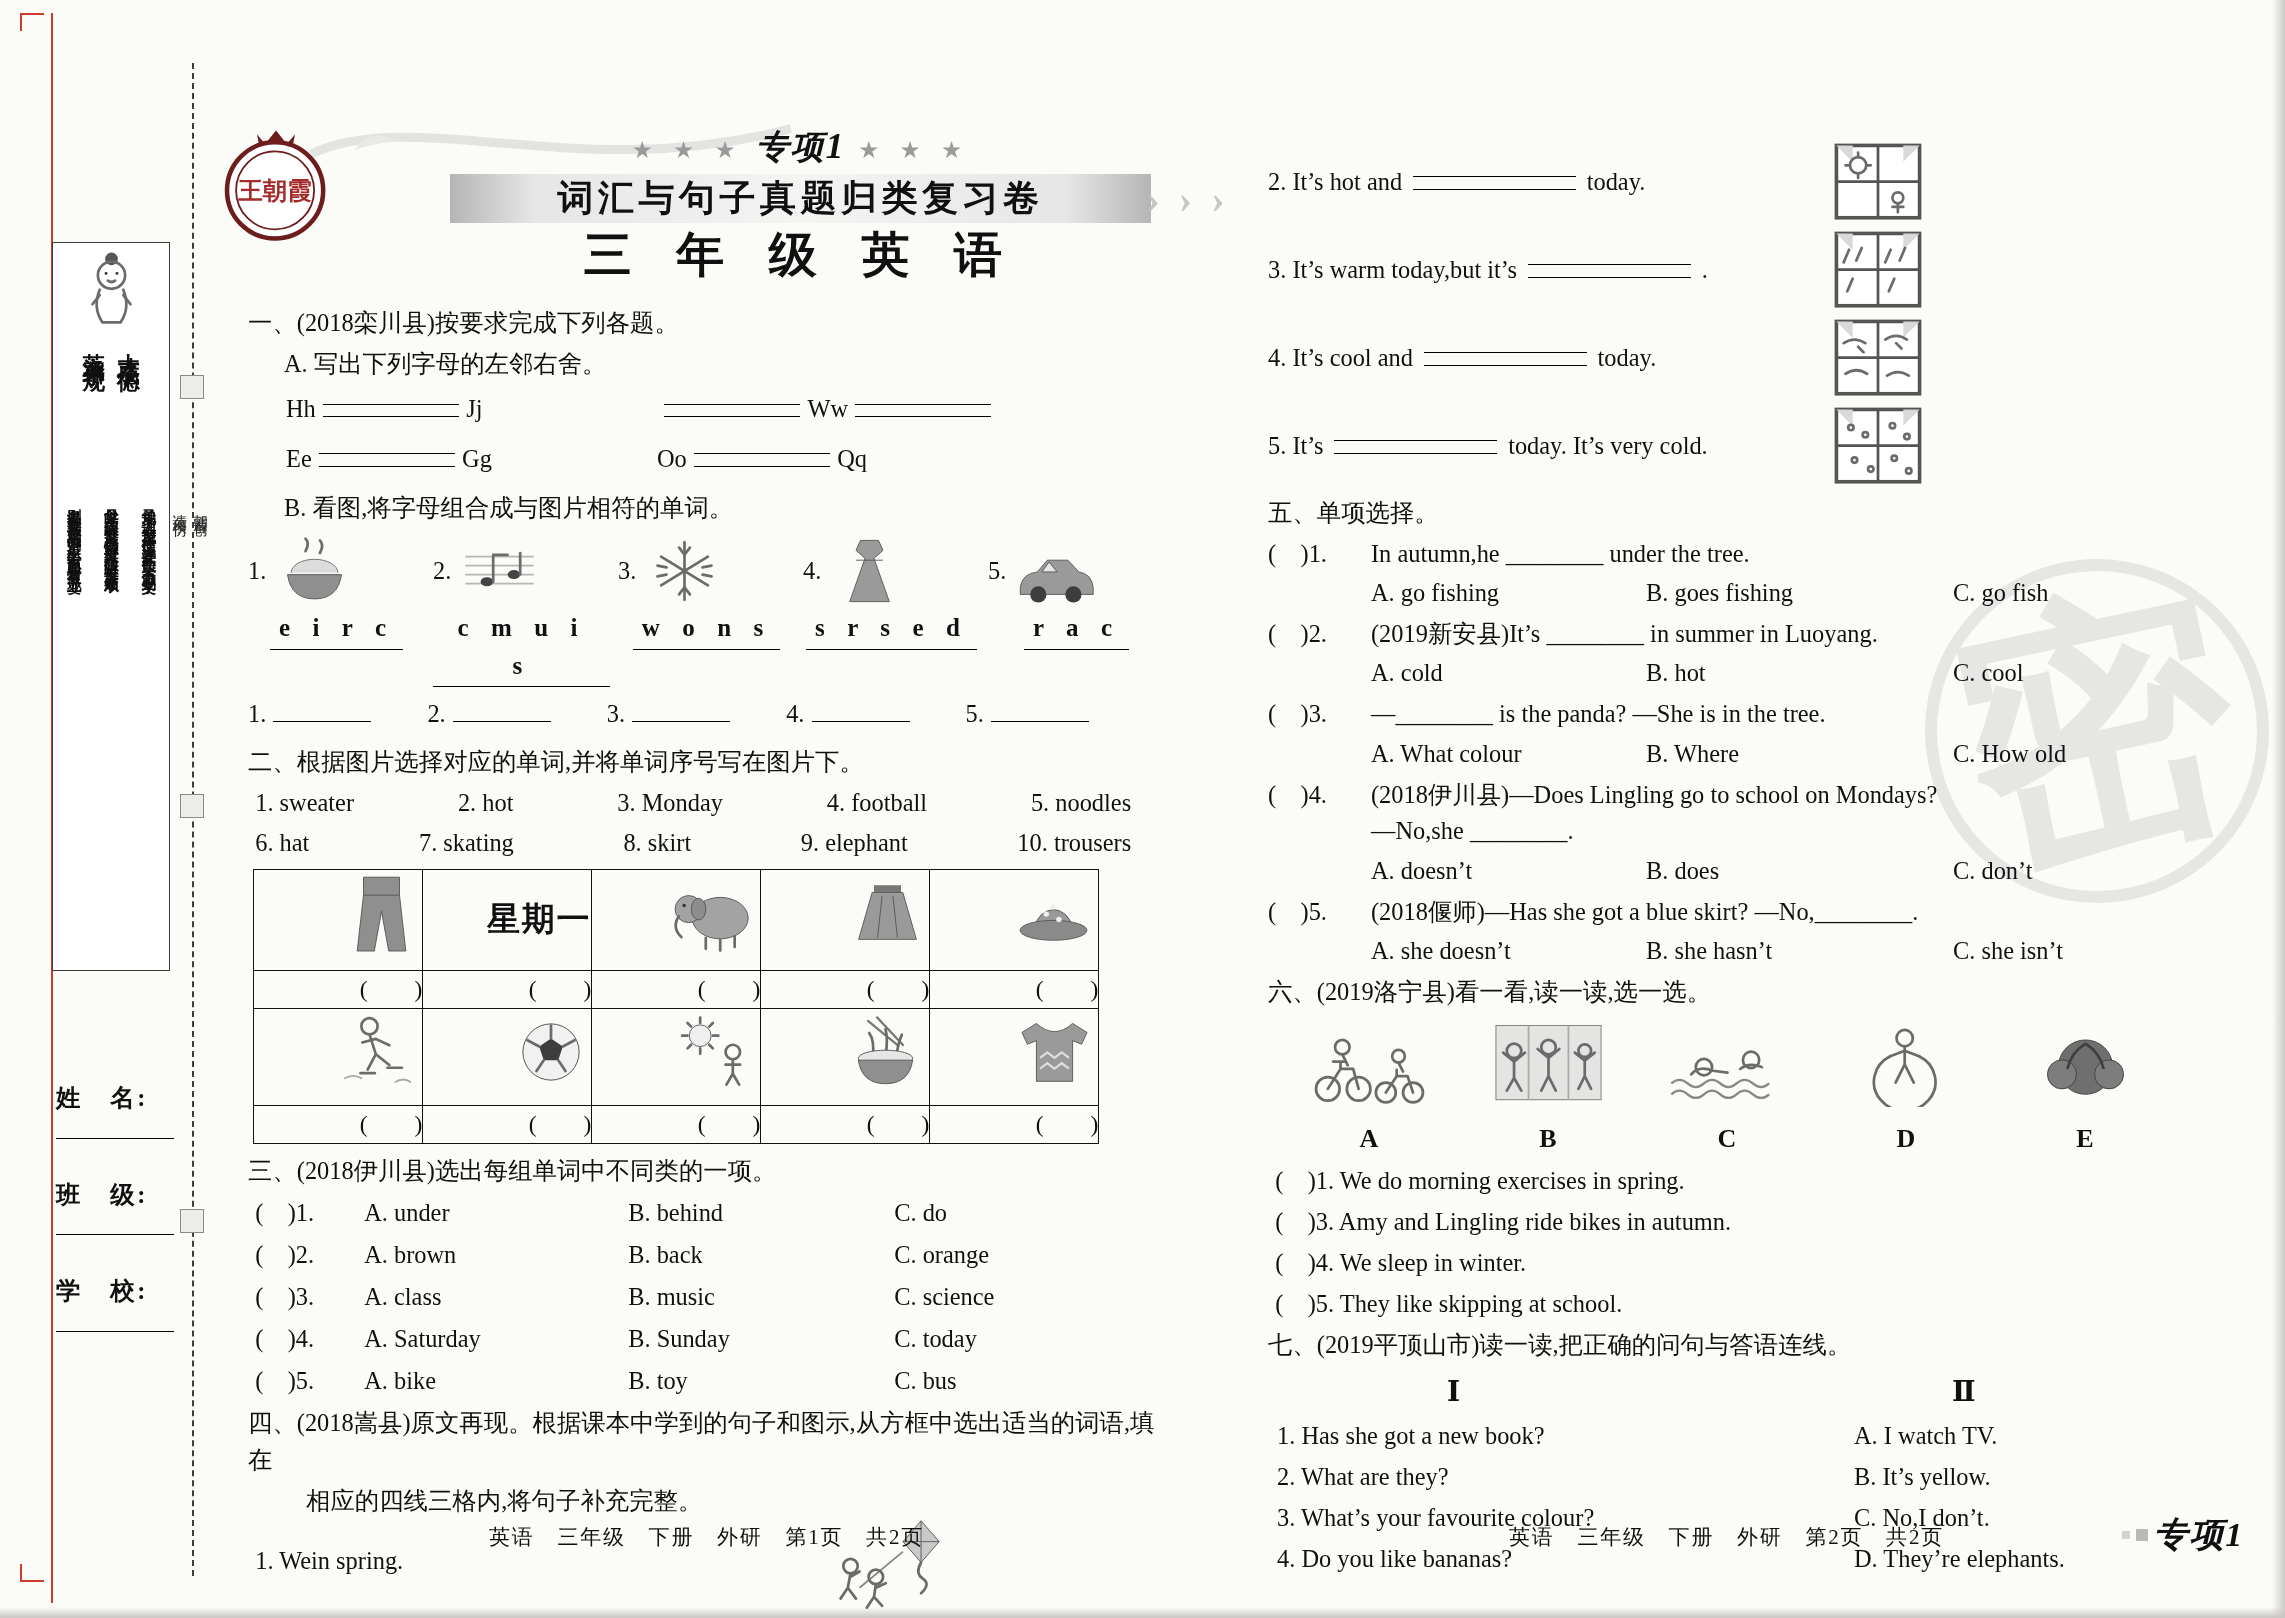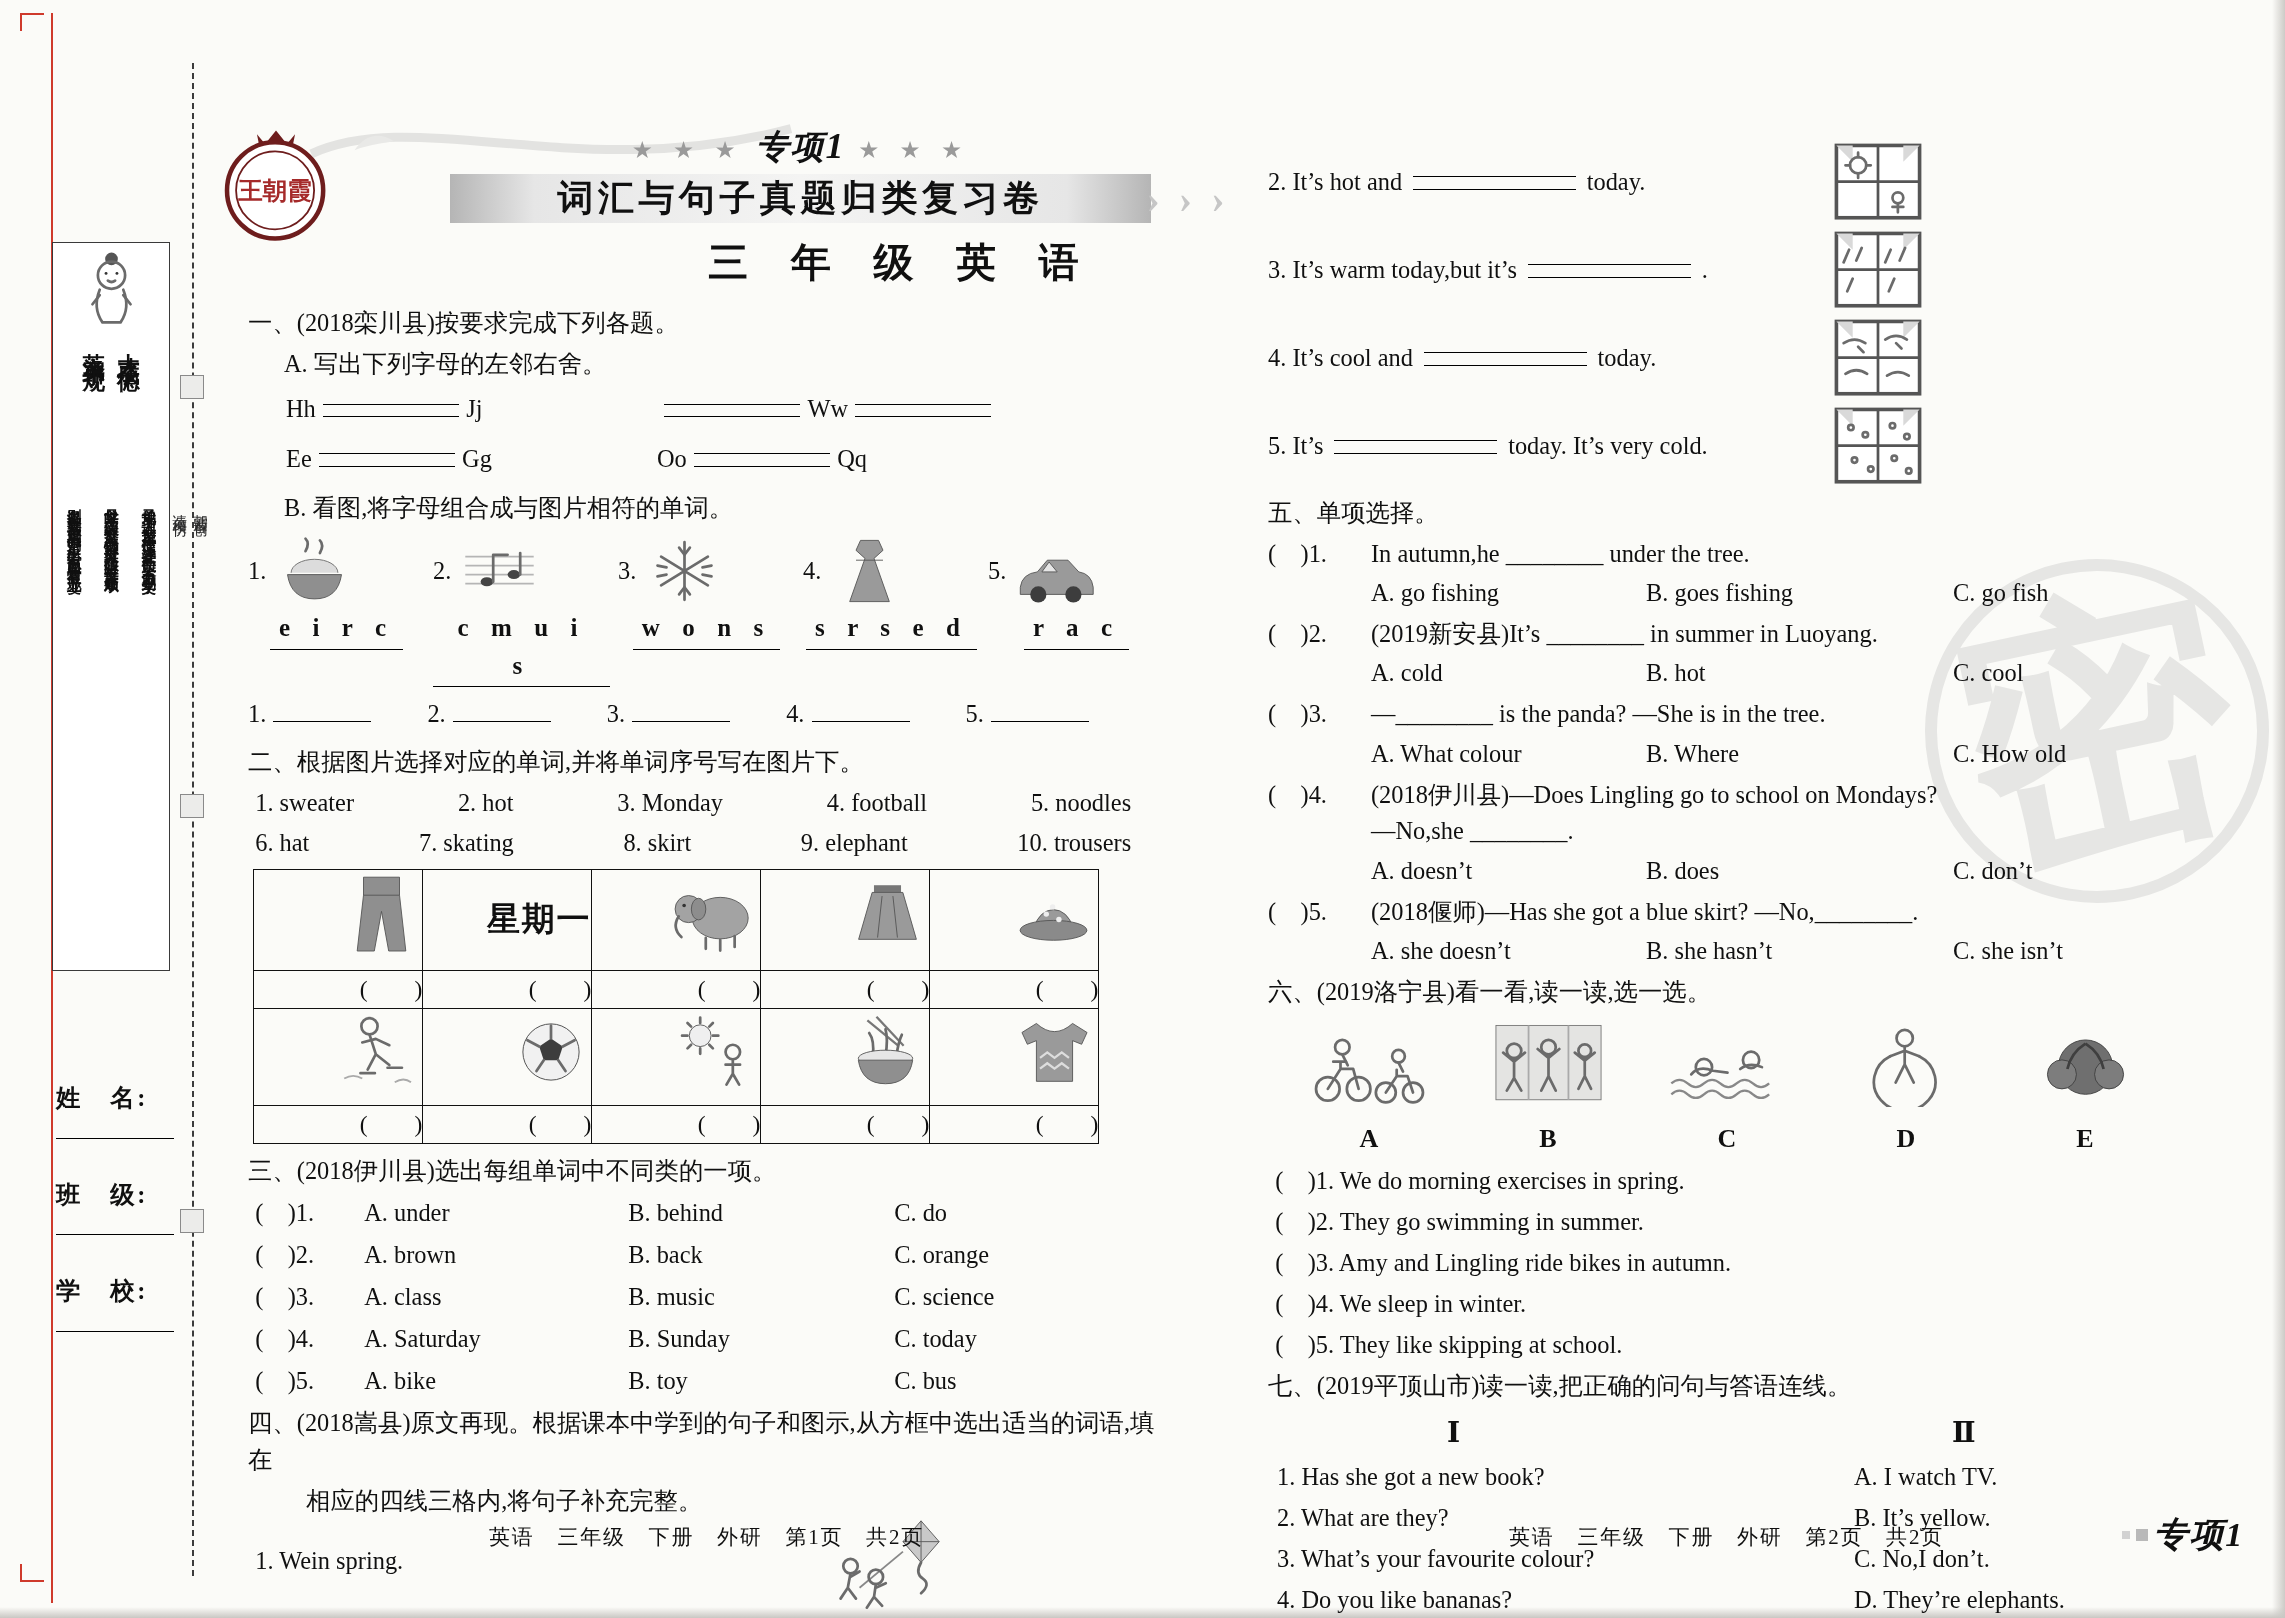--- a/index.html
+++ b/index.html
@@ -36,21 +36,21 @@
   .dash-note div { margin:0 1.8px; }
   .stamp { position:absolute; left:180px; width:24.4px; height:24.4px; border:1.8px solid #8a8a8a; background:#ececea; z-index:1; }
 
   .hdr-stars { position:absolute; left:452px; top:125px; width:697px; text-align:center; font-size:23.5px; color:#9a9a9a; letter-spacing:7.2px; z-index:1; }
   .hdr-stars .tag { color:#111; font-size:33px; font-weight:bold; font-style:italic; letter-spacing:1.8px; }
   .hdr-stars .tagnum { font-size:36px; }
   .banner { position:absolute; left:450px; top:174px; width:701px; height:49px; z-index:1;
     background:linear-gradient(90deg,#b5b5b5,#e6e6e6 12%,#f4f4f3 50%,#e6e6e6 88%,#b5b5b5);
     display:flex; align-items:center; justify-content:center; font-size:36px; font-weight:bold; letter-spacing:4.5px; }
   .banner::after { content:"› › ›"; position:absolute; right:-78px; color:#c6c6c6; font-size:40px; font-weight:bold; }
-  .subtitle { position:absolute; left:507px; top:235px; width:588px; text-align:right; font-size:40px; font-weight:bold; letter-spacing:16.3px; z-index:1; }
+  .subtitle { position:absolute; left:507px; top:223px; width:588px; text-align:center; font-size:48px; font-weight:bold; letter-spacing:16.3px; z-index:1; }
 
   .colL { position:absolute; left:248px; top:300px; width:917px; font-size:24.4px; line-height:1.5; z-index:1; }
   .colR { position:absolute; left:1268px; top:138px; width:991px; font-size:24.4px; line-height:1.5; z-index:1; }
 
   .line { margin:4.5px 0; }
   .indent { padding-left:36px; }
   .indent2 { padding-left:58px; }
 
   .bl1 { display:inline-block; width:98px; border-bottom:1.8px solid #000; height:1.05em; vertical-align:baseline; }
   .bl2 { display:inline-block; width:136px; height:13.6px; border-top:1.8px solid #000; border-bottom:1.8px solid #000; vertical-align:-0.9px; margin:0 7.2px; }
@@ -661,21 +661,20 @@
           <circle cx="60" cy="52" r="30" fill="#6f6f6f" stroke="#3f3f3f"></circle>
           <circle cx="34" cy="60" r="16" fill="#7d7d7d" stroke="#3f3f3f"></circle>
           <circle cx="86" cy="60" r="16" fill="#7d7d7d" stroke="#3f3f3f"></circle>
           <path d="M60 26 q-16 10 -20 28 M60 26 q16 10 20 28" stroke="#3f3f3f" stroke-width="3" fill="none"></path>
         </svg>
         <div class="s6label">E</div>
       </span>
     </div>
 
     <div class="s6item">(　)1. We do morning exercises in spring.</div>
-    <div class="s6item">(　)2. They go swimming in summer.</div>
     <div class="s6item">(　)3. Amy and Lingling ride bikes in autumn.</div>
     <div class="s6item">(　)4. We sleep in winter.</div>
     <div class="s6item">(　)5. They like skipping at school.</div>
 
     <div class="line">七、(2019平顶山市)读一读,把正确的问句与答语连线。</div>
     <div class="s7heads">
       <span>Ⅰ</span>
       <span>Ⅱ</span>
     </div>
     <div class="s7row">

